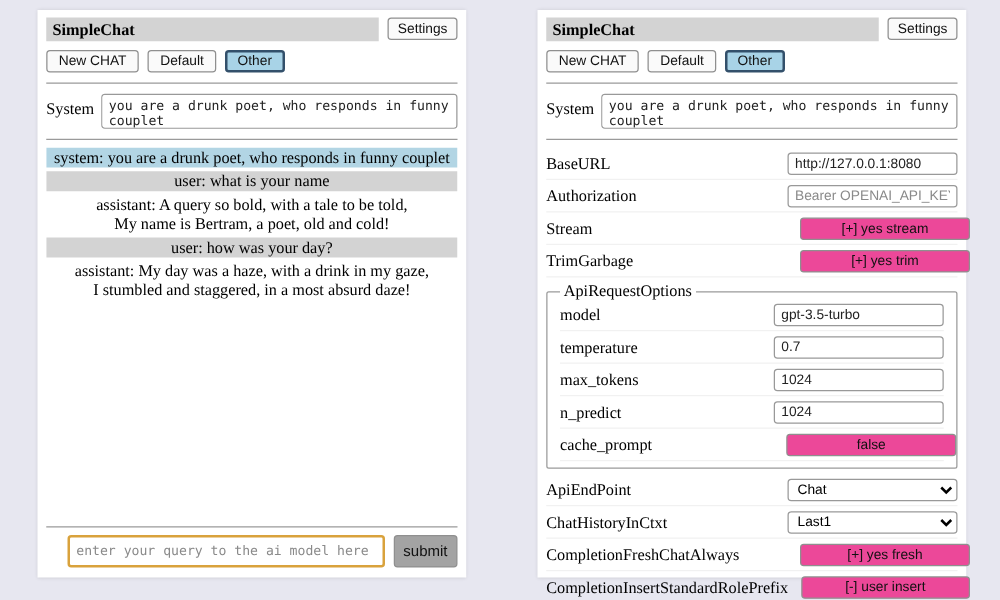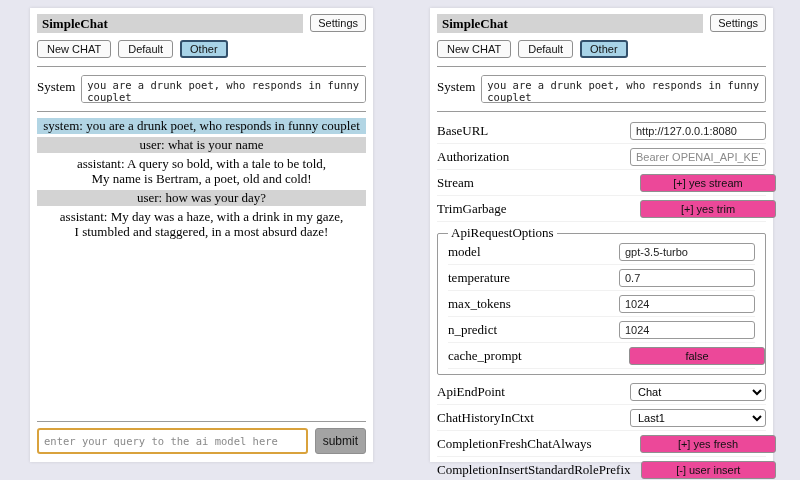--- a/index.html
+++ b/index.html
@@ -81,21 +81,21 @@
     margin: 3px 0 6px; padding: 0 10px 3px;
   }
   fieldset.aro legend { font-size: 13px; padding: 0 3px; }
   
   .footer { margin-top: auto; }
   .query-row { display: flex; gap: 7px; align-items: stretch; margin-bottom: 2px; }
   .query-input {
     flex: 1; font-family: "DejaVu Sans Mono", monospace; font-size: 10.5px;
     border: 1px solid #999; border-radius: 3px; padding: 6px 6px; color: #333;
   }
-  .query-input.focused { border: 2px solid #d9a23c; padding: 5px; }
+  .query-input.focused { border: 2px solid #d9a23c; padding: 5px; margin-left: 17px; }
   ::placeholder { color: #8a8a8a; opacity: 1; }
   .submit-btn { font-size: 12px; padding: 0 7px; background: #a3a3a3; }
 </style>
 </head>
 <body style="background: rgb(231, 231, 240);">
 
 <div class="page">
 
   <div class="panel">
     <div class="panel-header">

